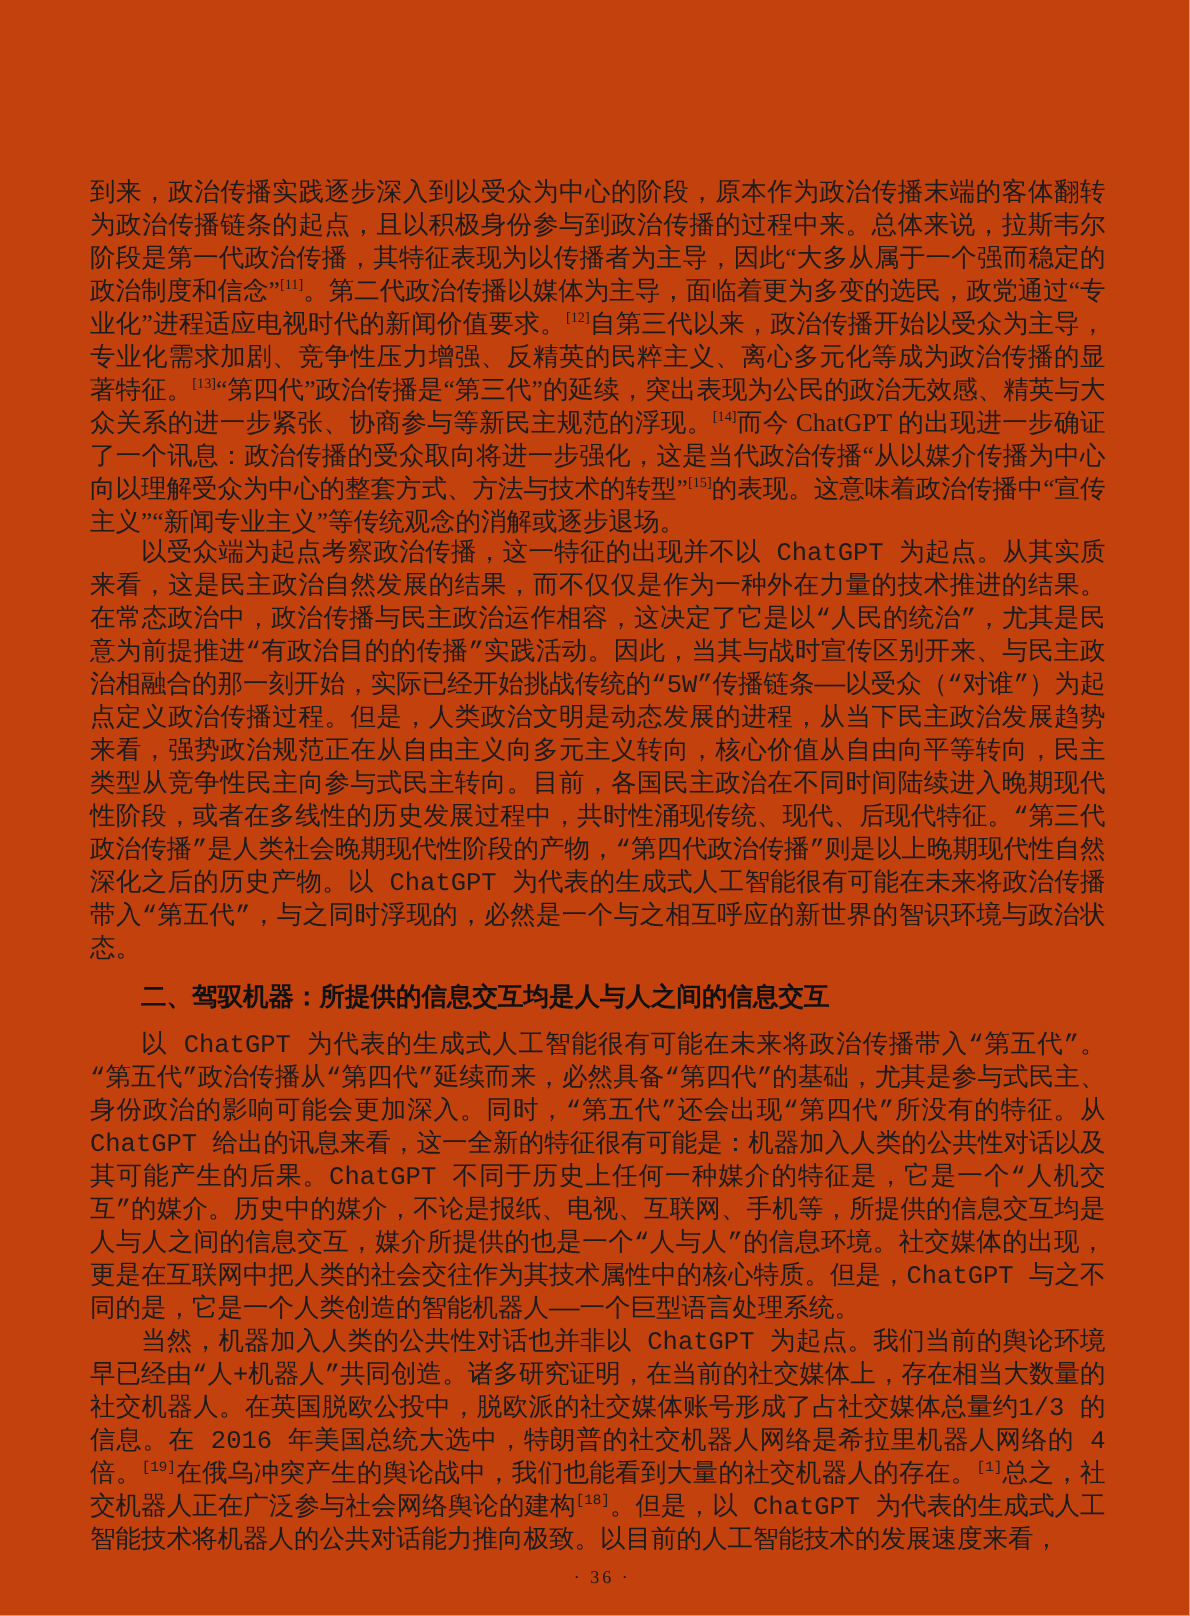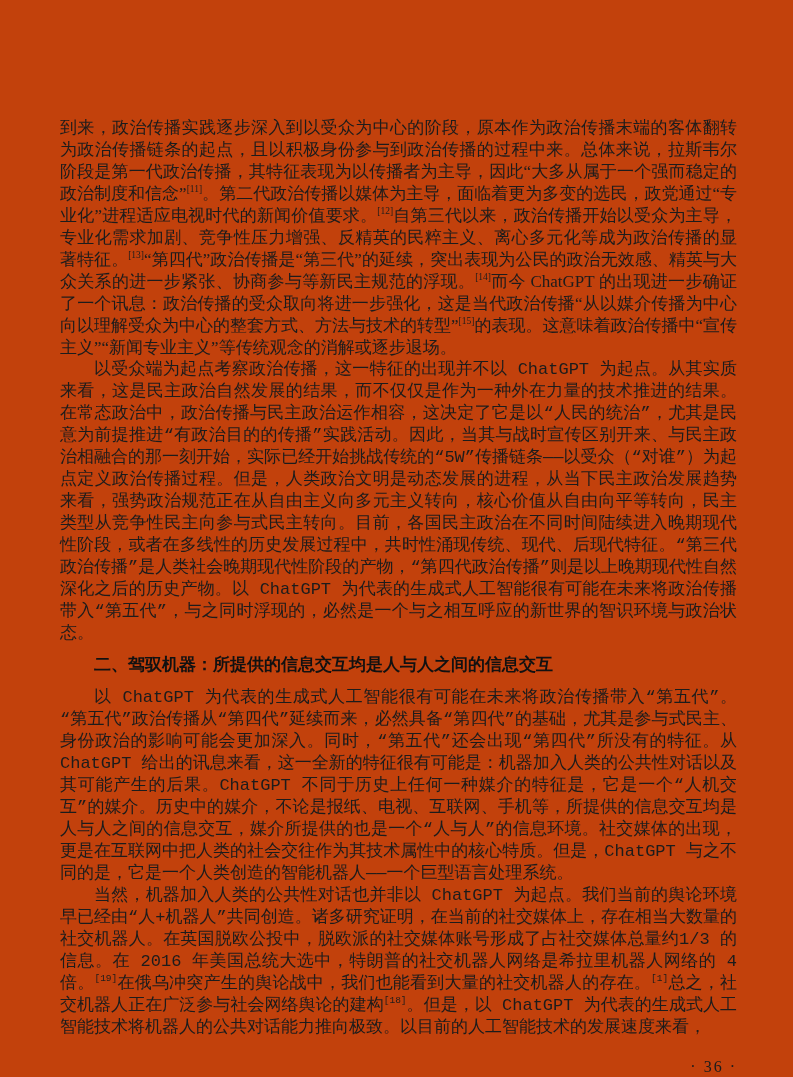--- a/index.html
+++ b/index.html
@@ -27,24 +27,24 @@
   h2.section-heading {
     font-family: "Liberation Sans", "DejaVu Sans", sans-serif;
     font-size: 17px;
     font-weight: bold;
     line-height: 22px;
     margin: 9px 0 11px 0;
     padding-left: 2em;
     color: #111111;
   }
   .page-number {
-    margin-top: 19px;
-    font-size: 16px;
+    margin-top: 5px;
+    font-size: 12px;
     letter-spacing: 2px;
-    text-align: right;
+    text-align: center;
     padding-left: 6px;
   }
 </style>
 </head>
 <body>
 
 <div class="page">
   <div class="body-text" id="paras-top">
       <p class="para">到来，政治传播实践逐步深入到以受众为中心的阶段，原本作为政治传播末端的客体翻转为政治传播链条的起点，且以积极身份参与到政治传播的过程中来。总体来说，拉斯韦尔阶段是第一代政治传播，其特征表现为以传播者为主导，因此“大多从属于一个强而稳定的政治制度和信念”<sup class="ref">[11]</sup>。第二代政治传播以媒体为主导，面临着更为多变的选民，政党通过“专业化”进程适应电视时代的新闻价值要求。<sup class="ref">[12]</sup>自第三代以来，政治传播开始以受众为主导，专业化需求加剧、竞争性压力增强、反精英的民粹主义、离心多元化等成为政治传播的显著特征。<sup class="ref">[13]</sup>“第四代”政治传播是“第三代”的延续，突出表现为公民的政治无效感、精英与大众关系的进一步紧张、协商参与等新民主规范的浮现。<sup class="ref">[14]</sup>而今 ChatGPT 的出现进一步确证了一个讯息：政治传播的受众取向将进一步强化，这是当代政治传播“从以媒介传播为中心向以理解受众为中心的整套方式、方法与技术的转型”<sup class="ref">[15]</sup>的表现。这意味着政治传播中“宣传主义”“新闻专业主义”等传统观念的消解或逐步退场。</p>
       <p class="para indent">以受众端为起点考察政治传播，这一特征的出现并不以 ChatGPT 为起点。从其实质来看，这是民主政治自然发展的结果，而不仅仅是作为一种外在力量的技术推进的结果。在常态政治中，政治传播与民主政治运作相容，这决定了它是以“人民的统治”，尤其是民意为前提推进“有政治目的的传播”实践活动。因此，当其与战时宣传区别开来、与民主政治相融合的那一刻开始，实际已经开始挑战传统的“5W”传播链条——以受众（“对谁”）为起点定义政治传播过程。但是，人类政治文明是动态发展的进程，从当下民主政治发展趋势来看，强势政治规范正在从自由主义向多元主义转向，核心价值从自由向平等转向，民主类型从竞争性民主向参与式民主转向。目前，各国民主政治在不同时间陆续进入晚期现代性阶段，或者在多线性的历史发展过程中，共时性涌现传统、现代、后现代特征。“第三代政治传播”是人类社会晚期现代性阶段的产物，“第四代政治传播”则是以上晚期现代性自然深化之后的历史产物。以 ChatGPT 为代表的生成式人工智能很有可能在未来将政治传播带入“第五代”，与之同时浮现的，必然是一个与之相互呼应的新世界的智识环境与政治状态。</p>

